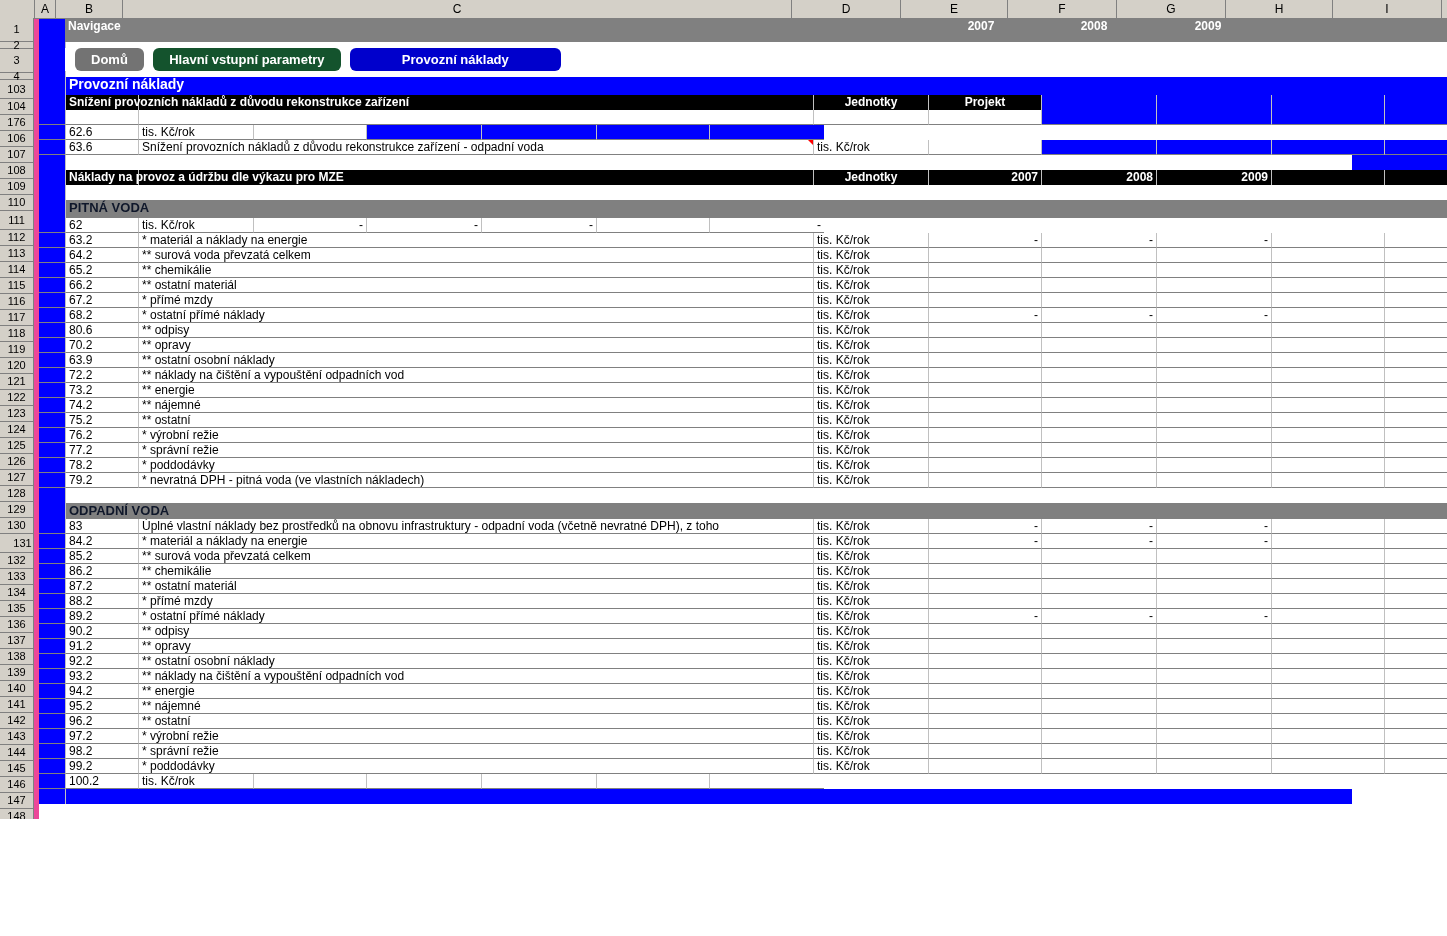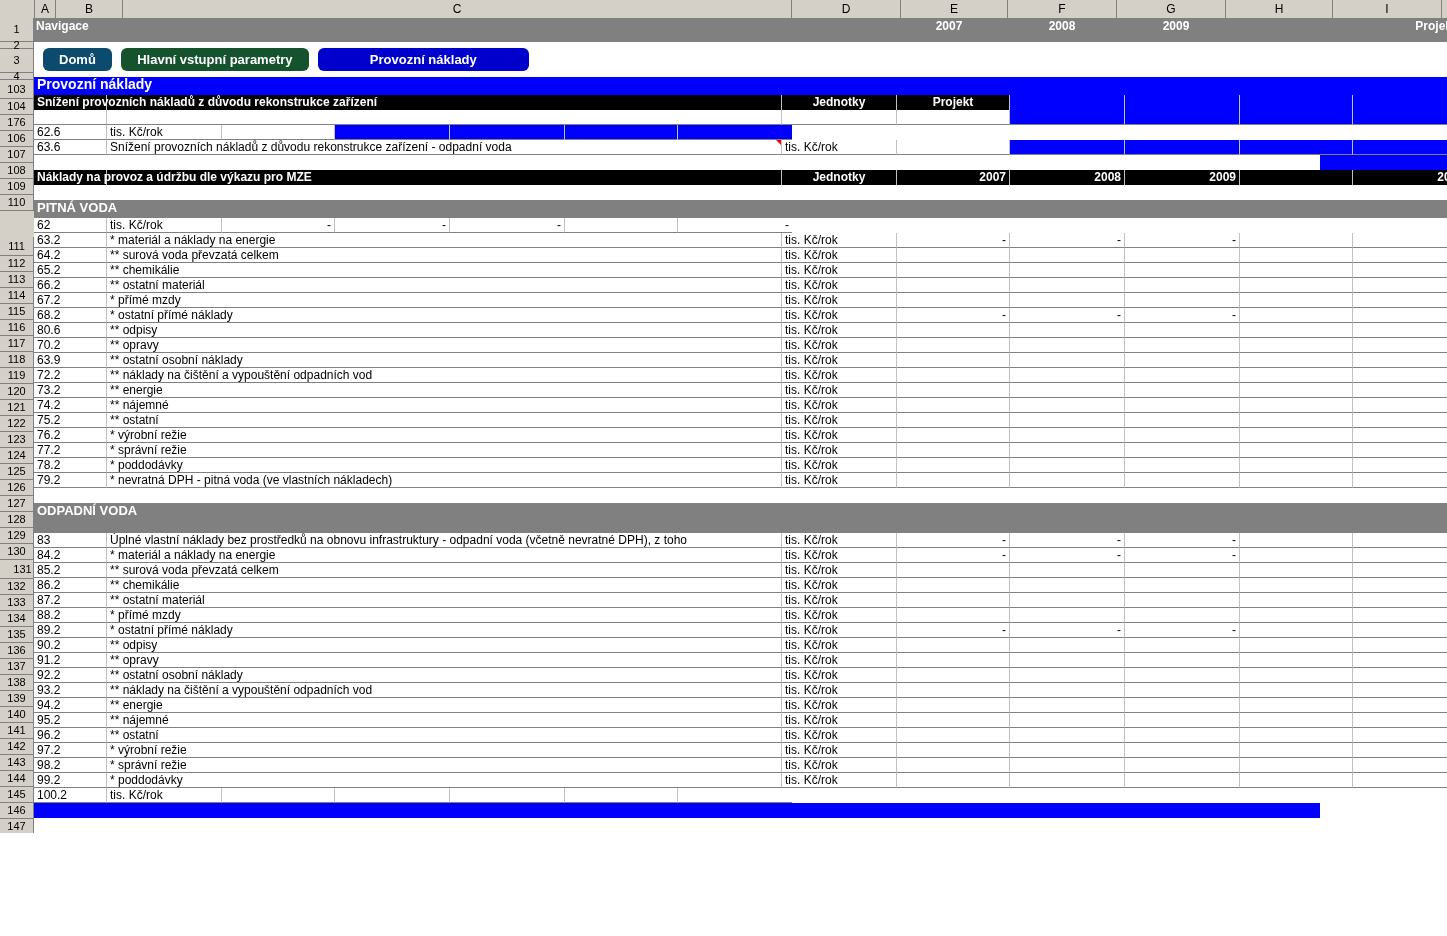--- a/index.html
+++ b/index.html
@@ -1,34 +1,34 @@
 <!DOCTYPE html>
 <html><head>
 <meta charset="utf-8">
 <style>
 html,body{margin:0;padding:0;font-family:Arial,Helvetica,sans-serif;font-size:12px;color:#000;background:#fff}
 .sheet{position:relative;width:1447px}
 .col-headers{display:flex;background:#d4d0c8;border-bottom:1px solid #808080;height:18px;position:sticky;top:0}
 .col-hdr{border-right:1px solid #808080;text-align:center;line-height:18px;font-size:12px;color:#000;flex:0 0 auto}
 .row-hdr-col{position:absolute;left:0;top:18px;width:34px;background:#d4d0c8}
 .row-hdr{height:15px;border-bottom:1px solid #808080;border-right:1px solid #808080;text-align:center;font-size:11px;line-height:15px}
-.grid{border-left:7px solid #ec4899}
+.grid{margin-left:34px;border-left:5px solid #ec4899}
 .row{display:flex;height:15px;align-items:stretch}
 .cell{border-right:1px solid #c0c0c0;flex:0 0 auto;padding:0 3px;overflow:hidden;white-space:nowrap;line-height:15px}
 .wA{width:20px}.wB{width:66px}.wC{width:668px}.wD{width:108px}.wE{width:106px}.wF{width:108px}.wG{width:108px}.wH{width:106px}.wI{width:108px}
 .nav-bar{background:#808080;color:#fff;font-weight:bold}
 .nav-bar .cell{border-right:none}
 .blue-bg{background:#0000ff}
 .btn{display:inline-block;color:#fff;font-weight:bold;padding:2px 16px;border-radius:6px;margin-right:6px;font-size:13px;line-height:19px}
-.btn-green{background:#0c4a6e}
+.btn-green{background:#737373}
 .btn-teal{background:#14532d}
 .btn-blue{background:#0000cc}
 .title-blue{background:#0000ff;color:#fff;font-weight:bold;font-size:14px}
 .hdr-black{background:#000;color:#fff;font-weight:bold}
-.hdr-gray{background:#808080;color:#ffffff;font-weight:bold;font-size:13px}
+.hdr-gray{background:#808080;color:#0f172a;font-weight:bold;font-size:13px}
 .r{text-align:right}
 .c{text-align:center}
 .bordered .cell{border-bottom:1px solid #808080}
 .comment-mark{position:relative}
 .comment-mark::after{content:"";position:absolute;right:0;top:0;border-top:5px solid #ff0000;border-left:5px solid transparent}
 .tall{height:23px;line-height:23px}
 .noborder .cell{border-right:none}
 .lastcol{border-right:none}
 </style>
 </head>
@@ -55,21 +55,21 @@
       <div class="row-hdr" style="height: 23px; line-height: 23px;">3</div>
       <div class="row-hdr" style="height: 6px; line-height: 6px;">4</div>
       <div class="row-hdr" style="height: 18px; line-height: 18px;">103</div>
       <div class="row-hdr">104</div>
       <div class="row-hdr">176</div>
       <div class="row-hdr">106</div>
       <div class="row-hdr">107</div>
       <div class="row-hdr">108</div>
       <div class="row-hdr">109</div>
       <div class="row-hdr">110</div>
-      <div class="row-hdr" style="height: 18px; line-height: 18px; margin-top: 26px;">111</div>
+      <div class="row-hdr" style="height: 18px; line-height: 18px;">111</div>
       <div class="row-hdr">112</div>
       <div class="row-hdr">113</div>
       <div class="row-hdr">114</div>
       <div class="row-hdr">115</div>
       <div class="row-hdr">116</div>
       <div class="row-hdr">117</div>
       <div class="row-hdr">118</div>
       <div class="row-hdr">119</div>
       <div class="row-hdr">120</div>
       <div class="row-hdr">121</div>
@@ -417,21 +417,21 @@
           <div class="cell wH"></div>
           <div class="cell wI r lastcol"></div>
         </div>
       </div>
 
     <div class="row">
       <div class="cell wA blue-bg"></div>
       <div class="cell" style="width:1280px;border-right:none"></div>
     </div>
 
-    <div class="row hdr-gray" style="height:30px">
+    <div class="row hdr-gray" style="height:16px">
       <div class="cell wA blue-bg"></div>
       <div class="cell" style="width:1280px;border-right:none">ODPADNÍ VODA</div>
     </div>
 
     <div id="odpad-rows">
         <div class="row bordered">
           <div class="cell wA blue-bg"></div>
           <div class="cell wB">83</div>
           <div class="cell wC">Úplné vlastní náklady bez prostředků na obnovu infrastruktury - odpadní voda (včetně nevratné DPH), z toho</div>
           <div class="cell wD">tis. Kč/rok</div>

